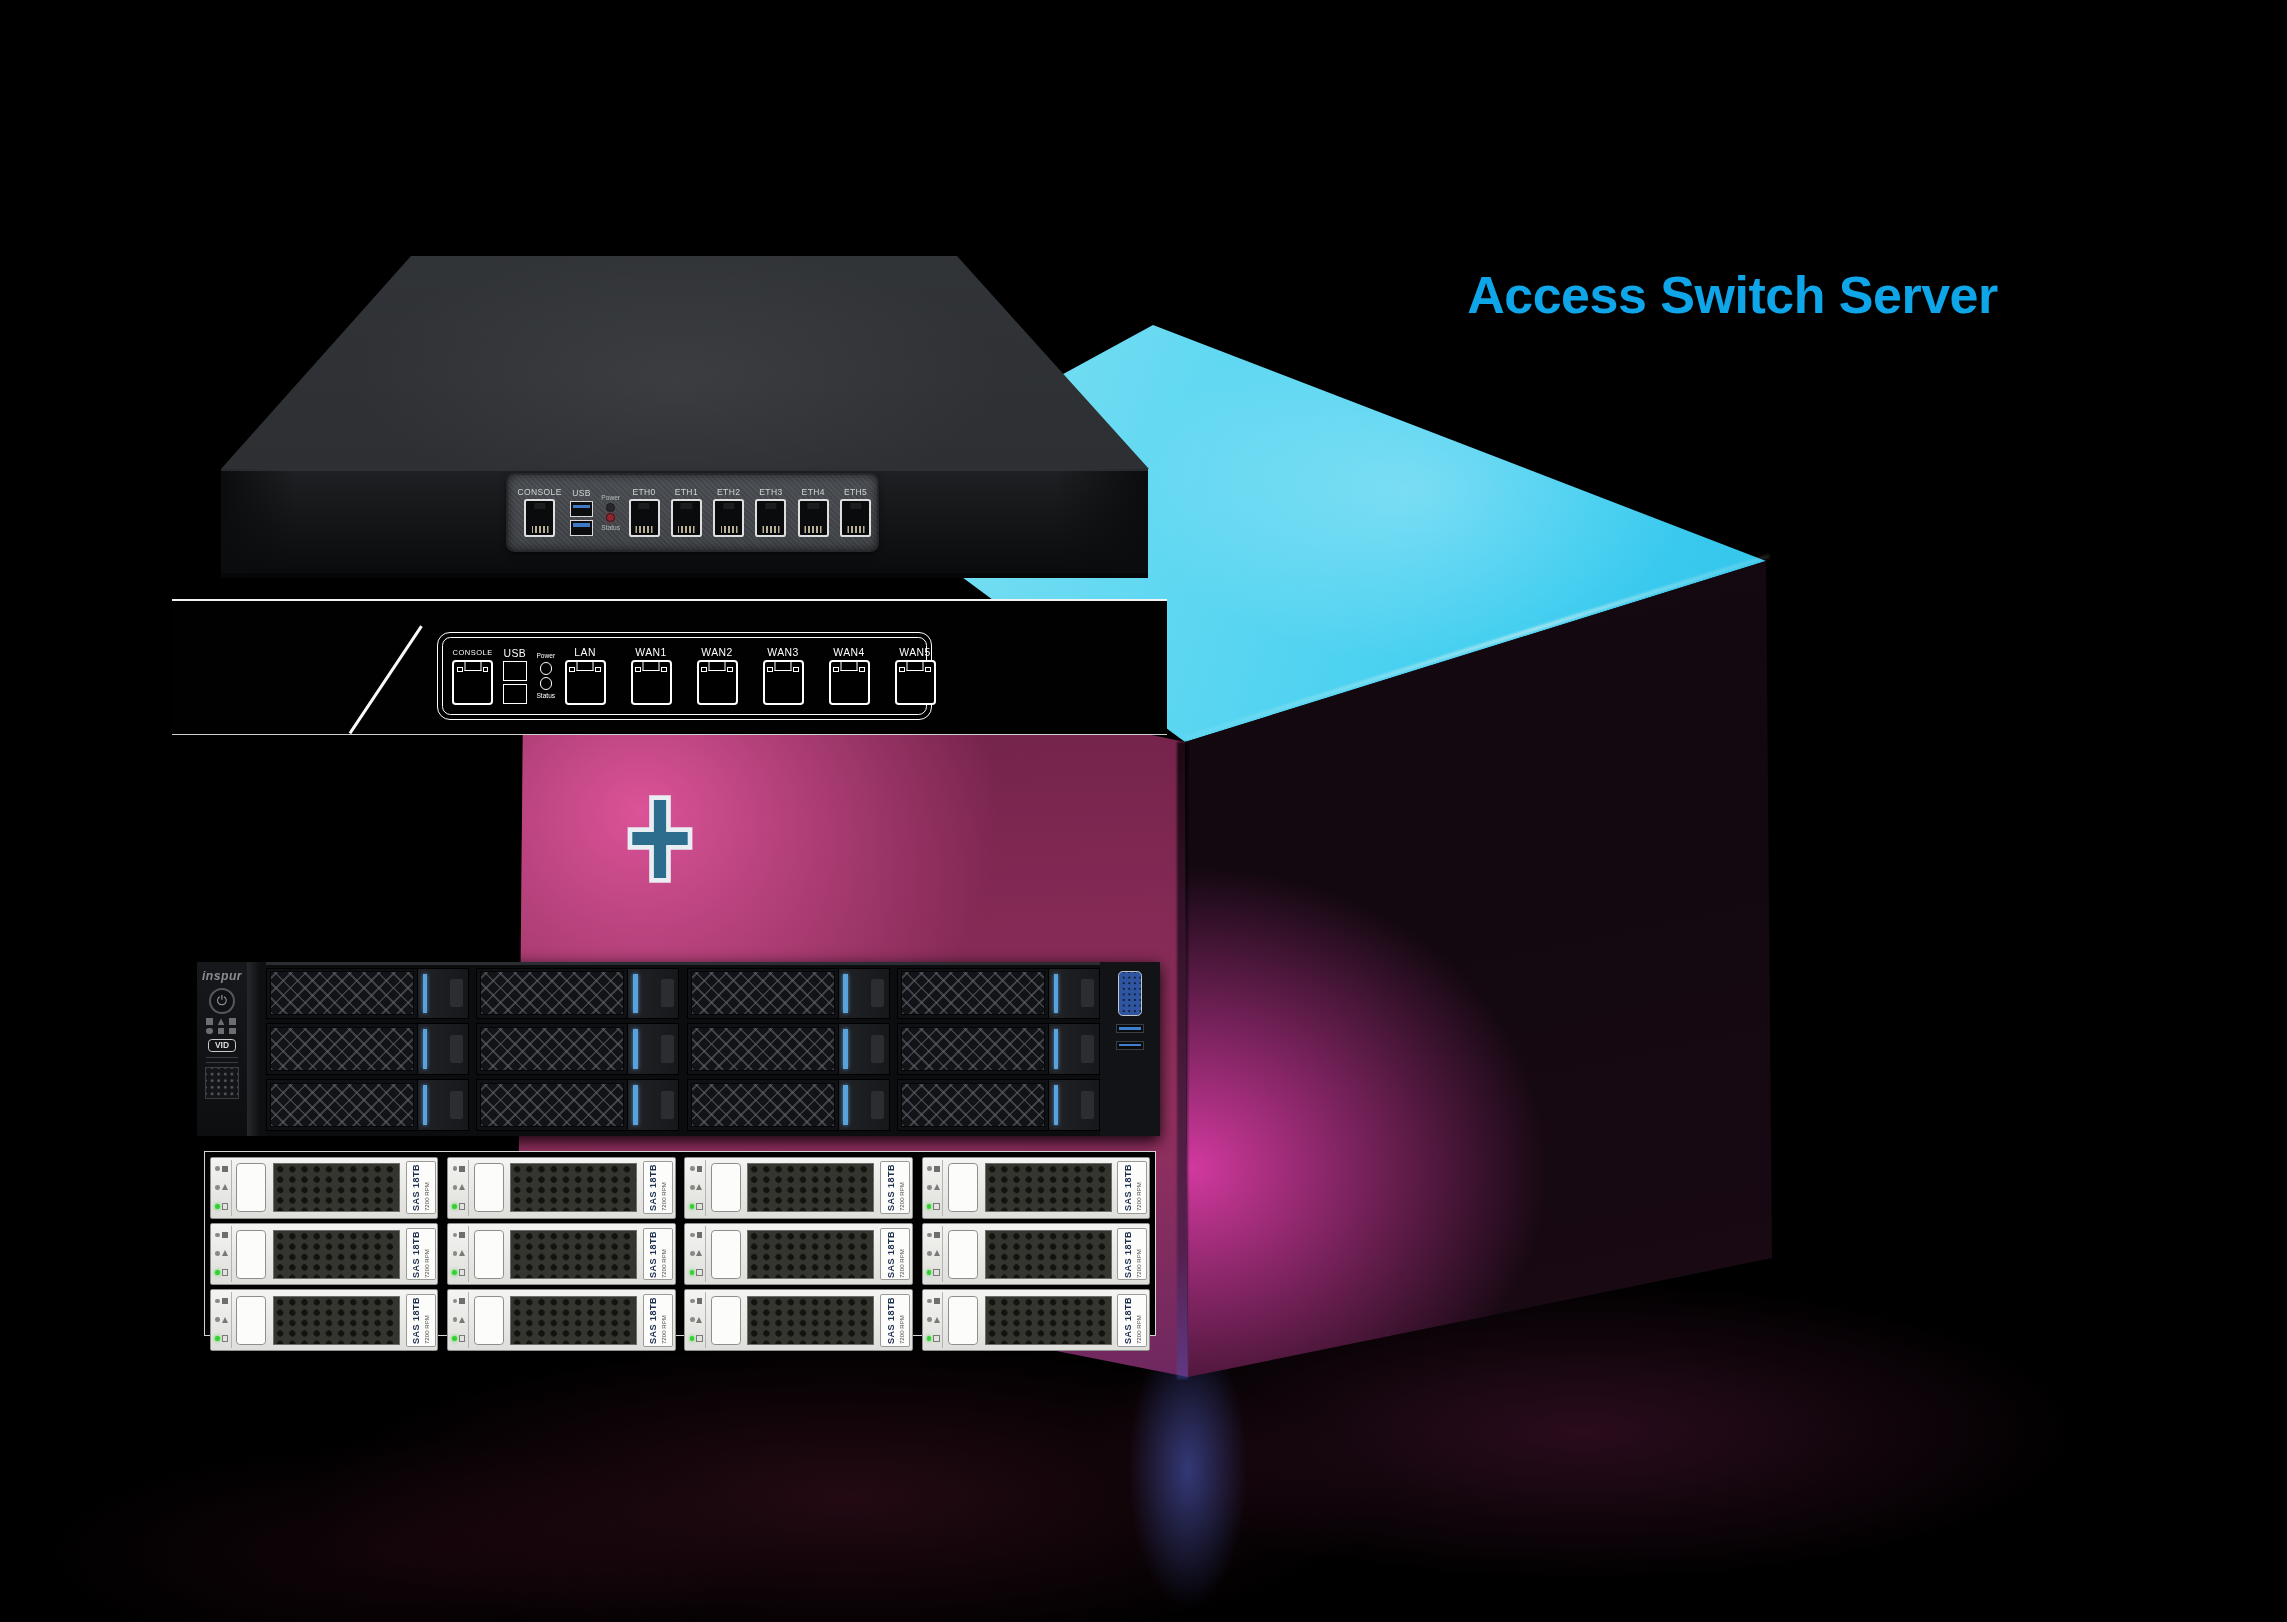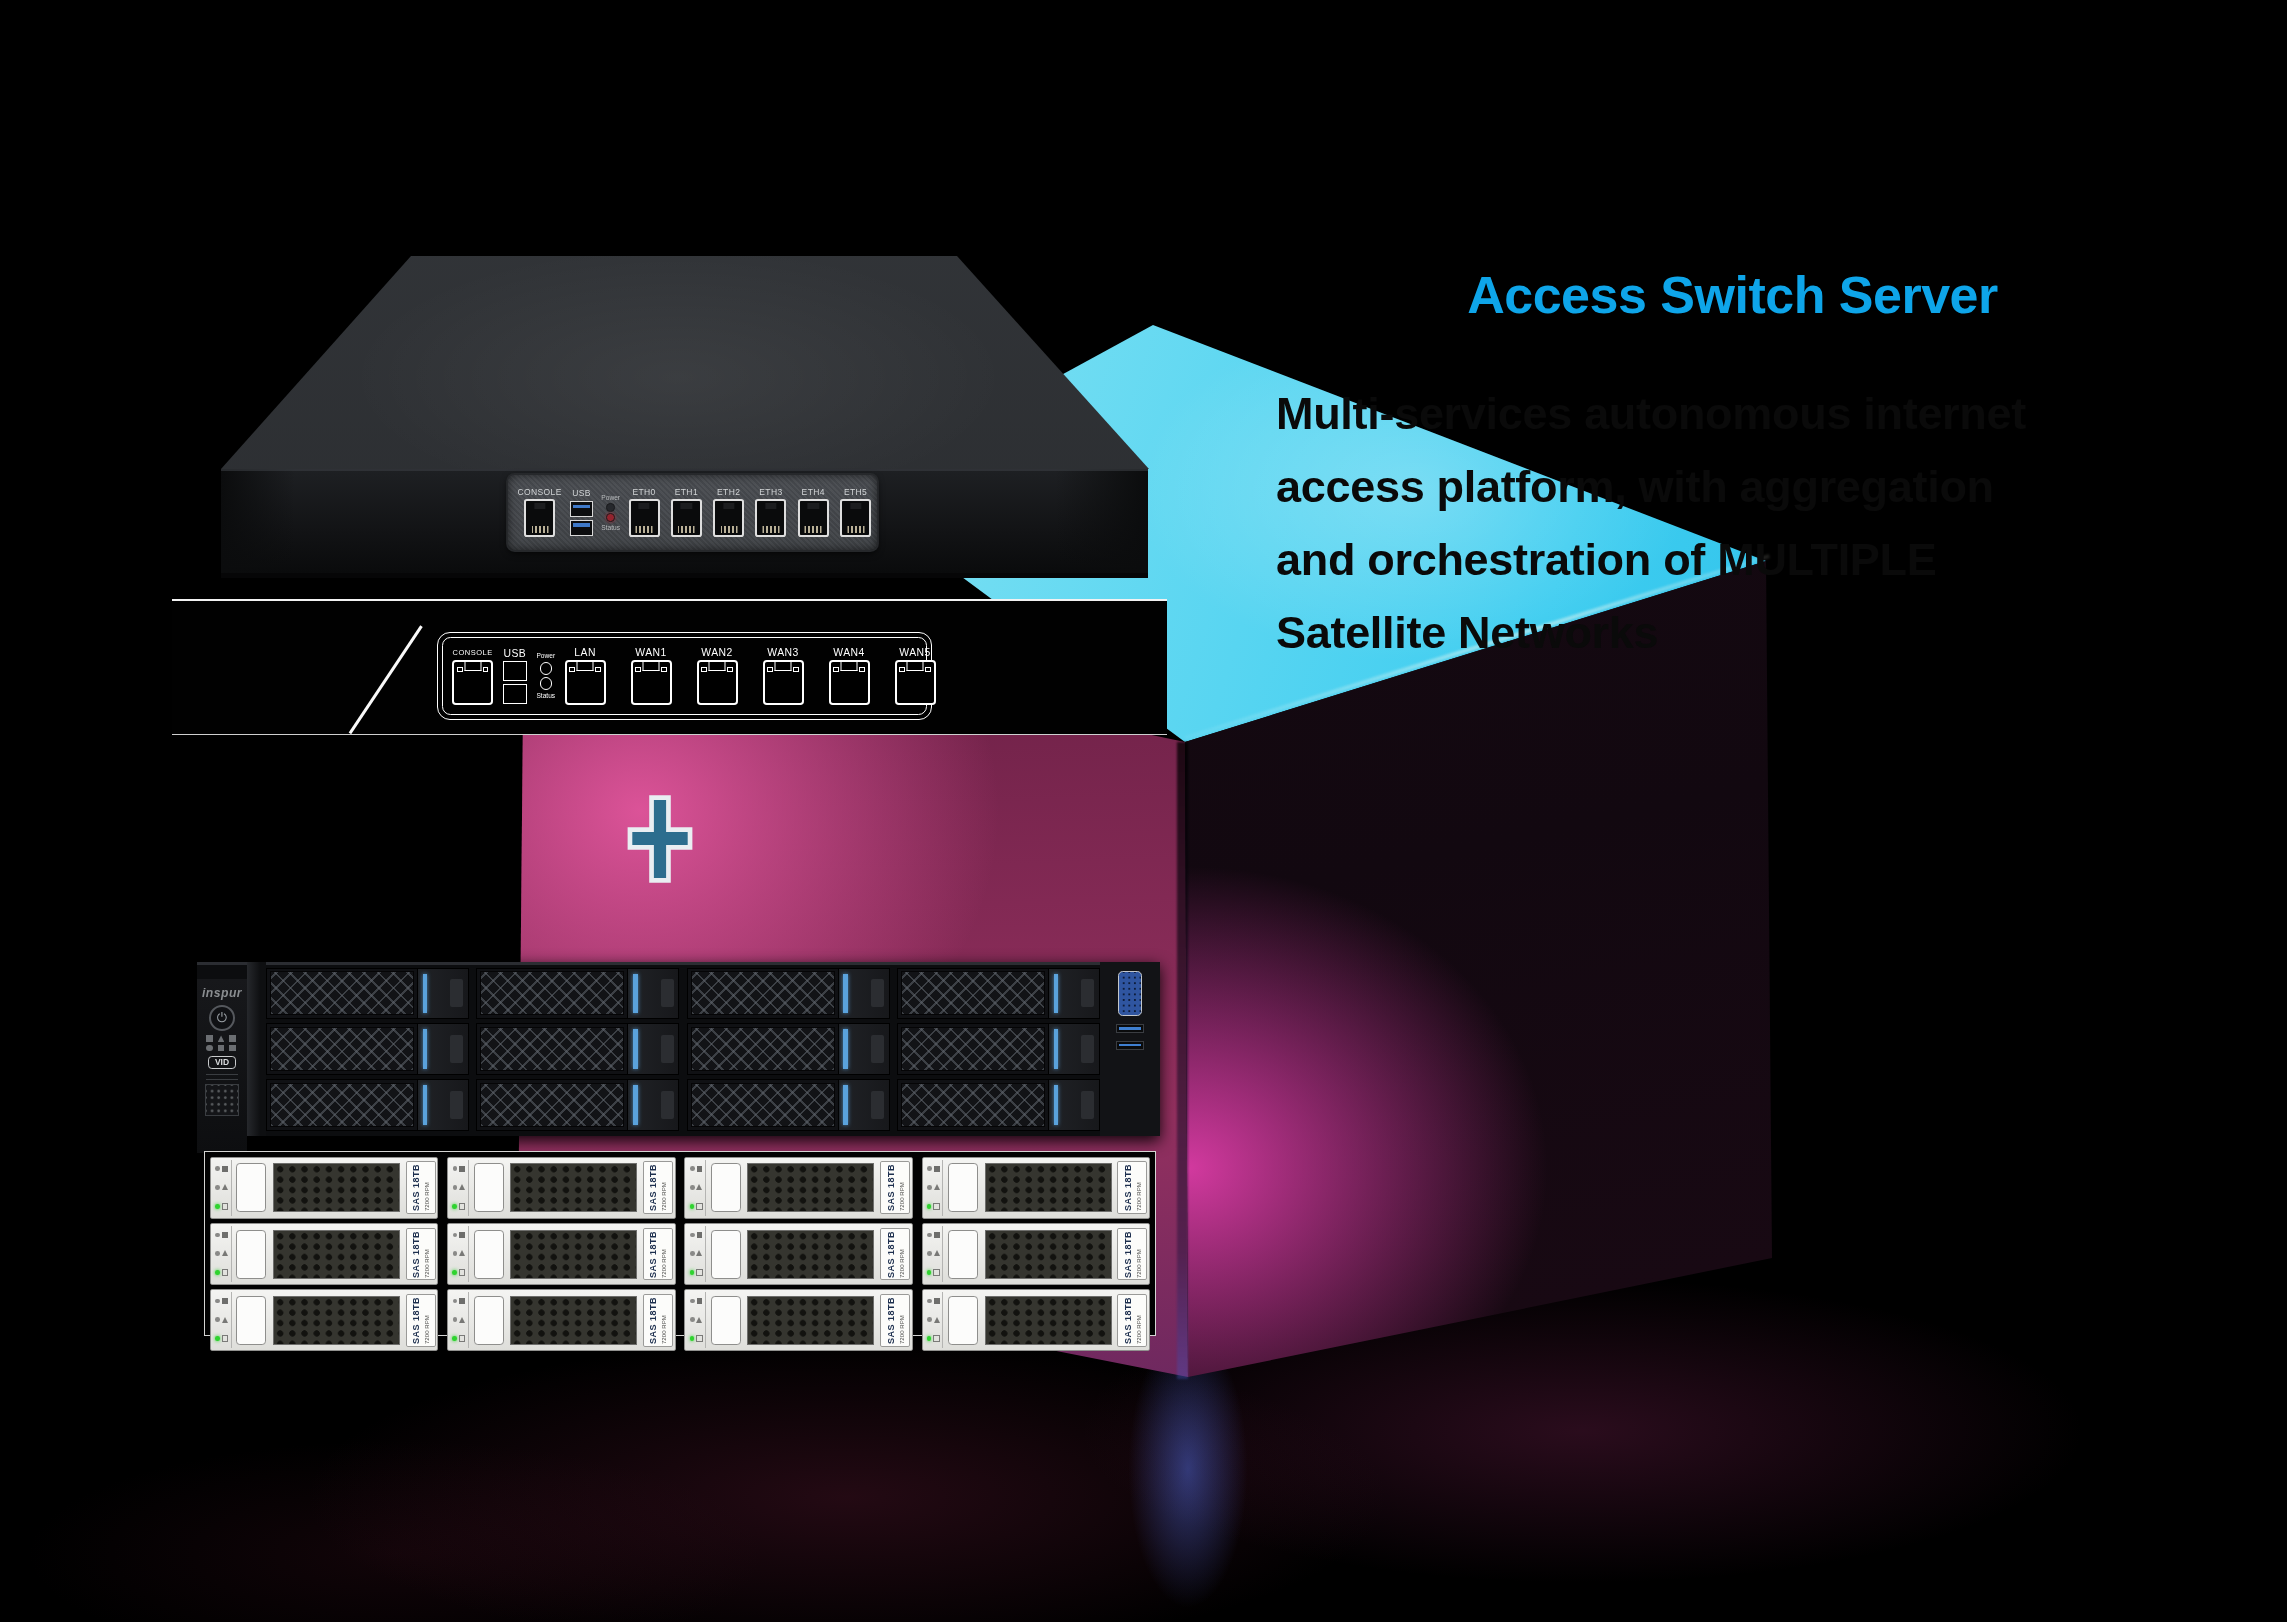--- a/index.html
+++ b/index.html
@@ -117,21 +117,21 @@
 
   
   #plus{position:absolute;left:625px;top:793px;z-index:6;}
 
   
   #server{position:absolute;left:197px;top:962px;width:963px;height:174px;background:#0c0d0f;
     border-radius:2.8px;box-shadow:0 4.7px 15px rgba(0,0,0,.9);z-index:5;}
   #server::before{content:'';position:absolute;left:0;top:0;width:100%;height:2.8px;background:#33363b;opacity:.8;}
   .sv-ear-l{position:absolute;left:0;top:0;width:50px;height:100%;
     background:linear-gradient(180deg,#17181b,#0d0e10);display:flex;flex-direction:column;
-    align-items:center;padding-top:7px;gap:4.7px;margin-top:17px;}
+    align-items:center;padding-top:7px;gap:4.7px;}
   .sv-brand{font-size:12.2px;font-weight:bold;font-style:italic;color:#8a8d90;letter-spacing:0.5px;}
   .sv-power{width:26px;height:26px;border-radius:50%;border:2.8px solid #55585d;background:#101114;
     color:#9aa0a5;font-size:13px;line-height:21px;text-align:center;}
   .sv-icons{display:grid;grid-template-columns:repeat(3,8.5px);gap:2.8px;}
   .sv-icons span{width:6.6px;height:6.6px;background:#6b6e72;display:block;}
   .sv-icons span:nth-child(2){clip-path:polygon(50% 0,100% 100%,0 100%);}
   .sv-icons span:nth-child(4){border-radius:50%;}
   .sv-vid{border:1.9px solid #c8cacc;border-radius:3.8px;color:#d8dadc;font-size:8.5px;font-weight:bold;
     padding:0.9px 5.6px;line-height:9.4px;}
   .sv-lines{width:32px;height:5.6px;border-top:1.9px solid #3a3d41;border-bottom:1.9px solid #3a3d41;}
@@ -599,19 +599,15 @@
         <div class="t-btn"></div>
         <div class="t-mesh"></div>
         <div class="t-tag">
           <span class="tag-a">SAS 18TB</span>
           <span class="tag-b">7200 RPM</span>
         </div>
       </div>
     </div>
 
   <div class="sec-title" id="title-access">Access Switch Server</div>
-  <div class="sec-body" id="body-access">Multi-services autonomous internet
-access platform, with aggregation
-and orchestration of MULTIPLE
-Satellite Networks</div>
 
 </div>
 
 
 </body></html>

